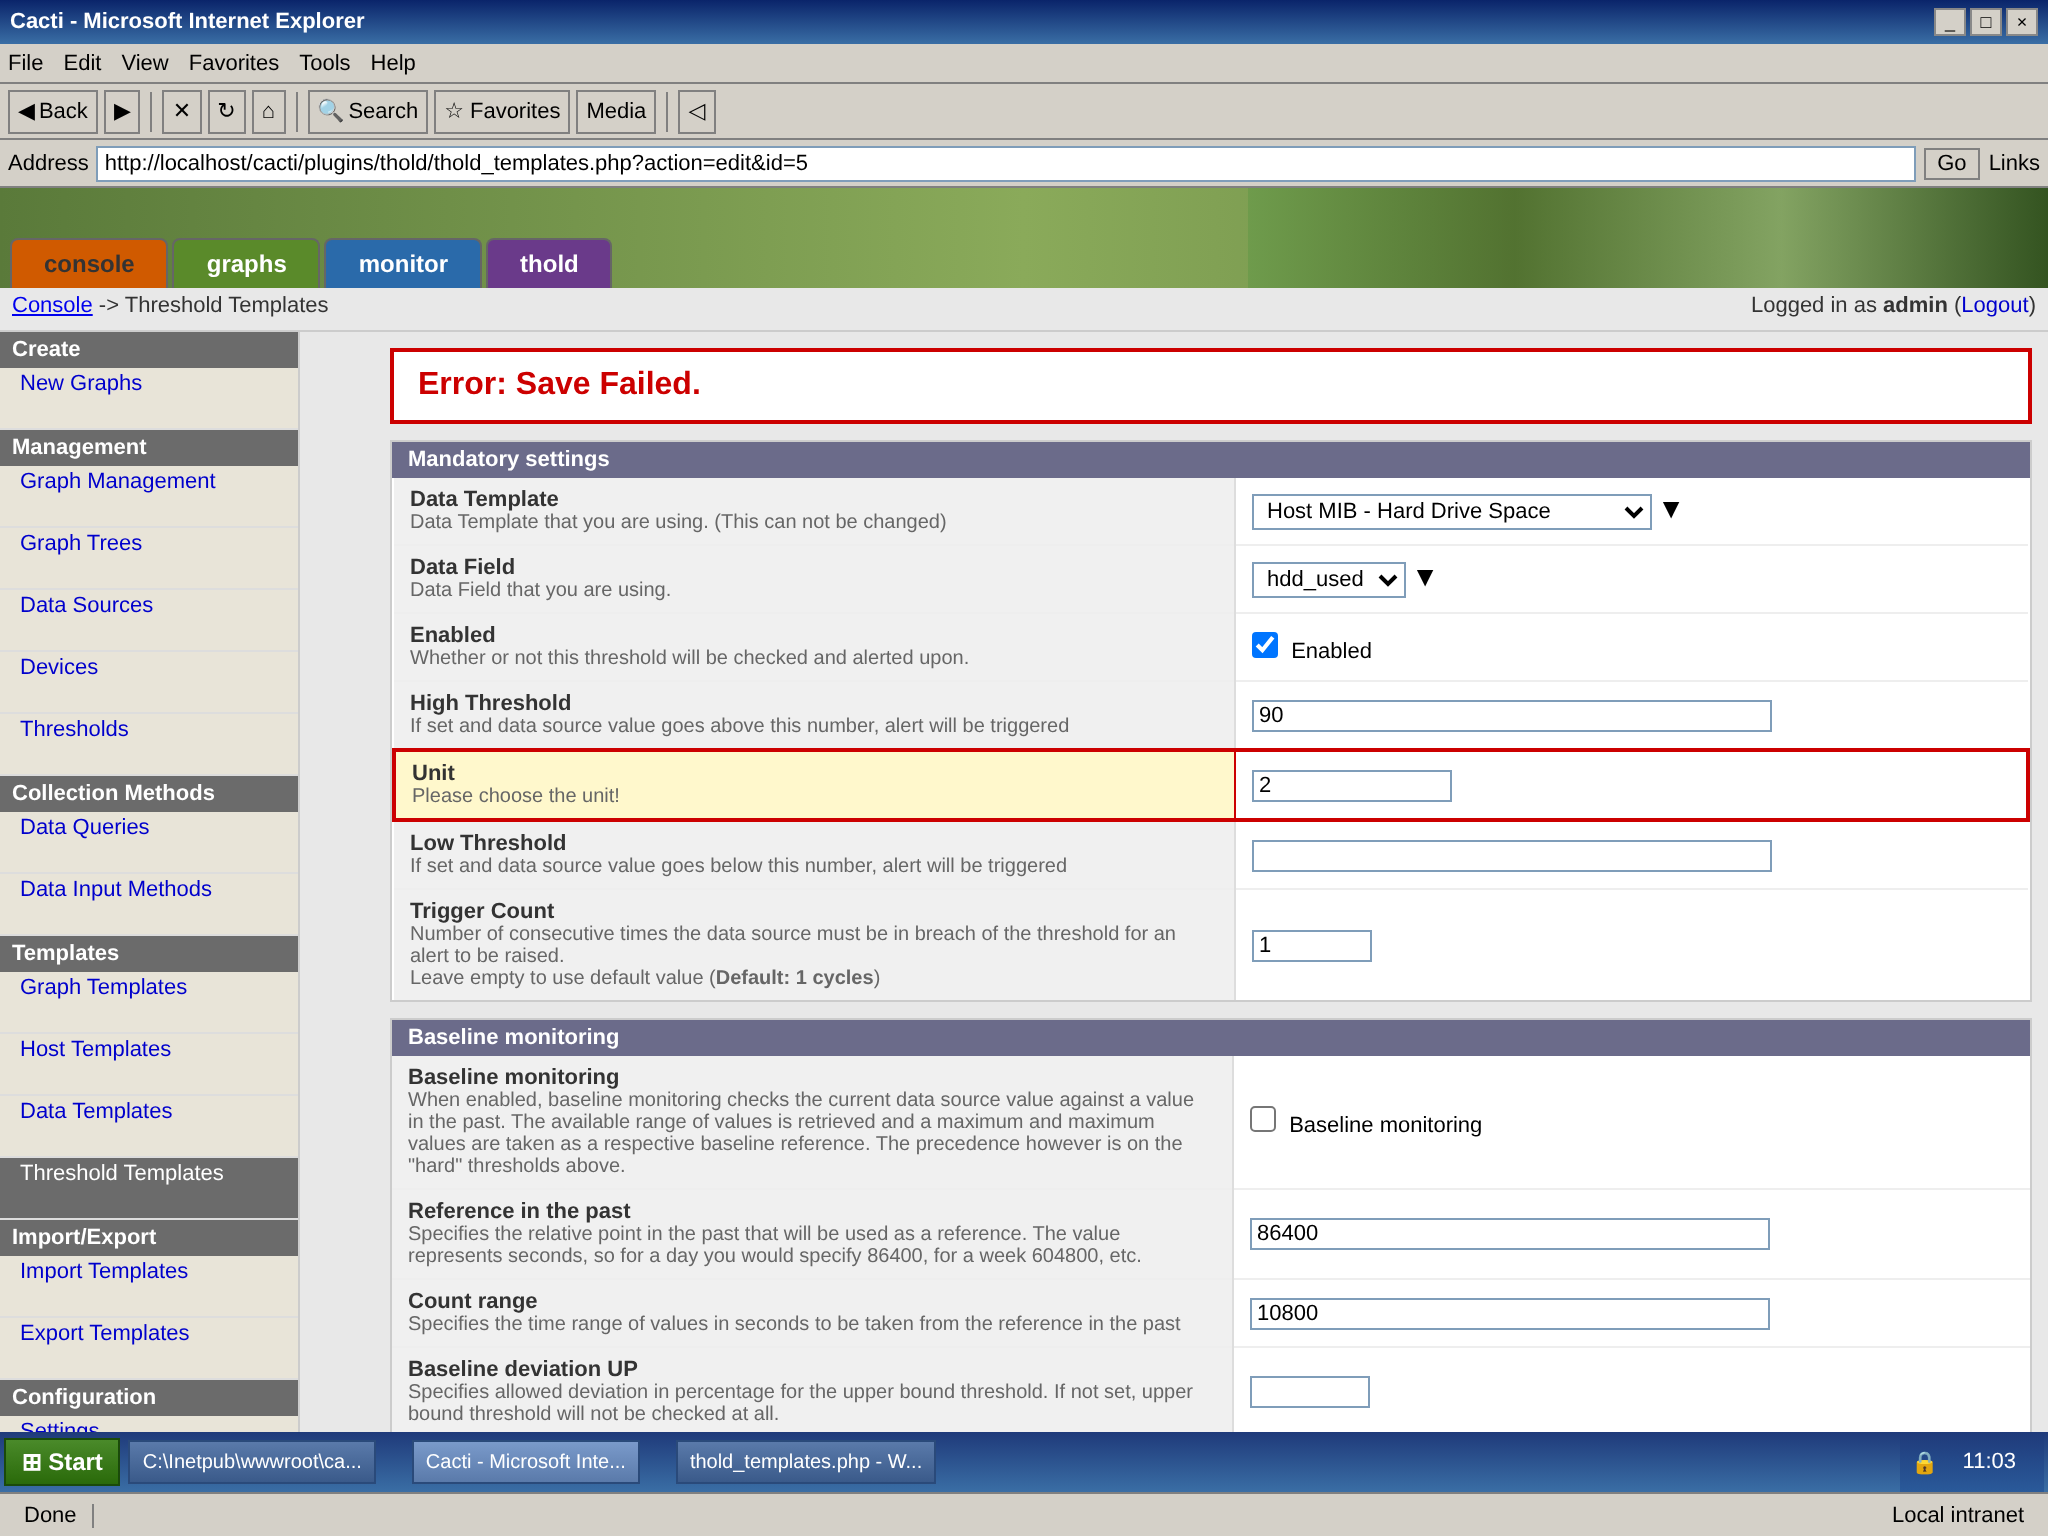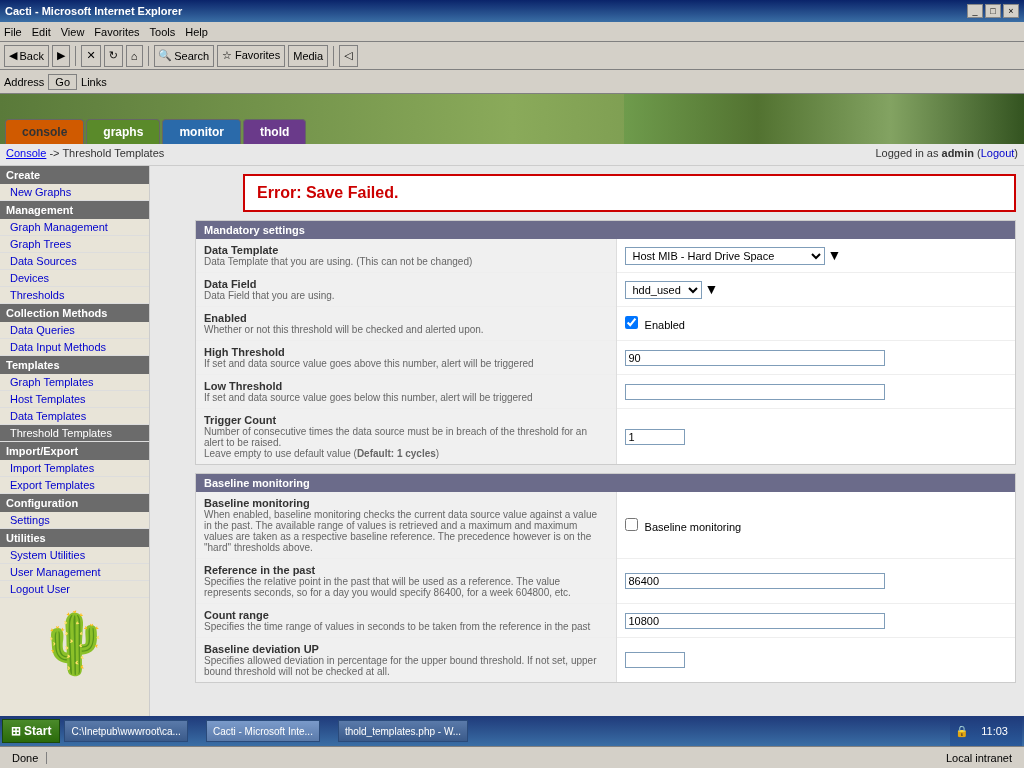--- a/index.html
+++ b/index.html
@@ -144,21 +144,21 @@
     }
     .sidebar-section-header {
       background: #6b6b6b;
       color: white;
       padding: 3px 6px;
       font-size: 11px;
       font-weight: bold;
       cursor: default;
     }
     .sidebar-item {
-      padding: 2px 6px 2px 10px;
+      padding: 2px 6px 16px 10px;
       font-size: 11px;
       color: #0000cc;
       cursor: pointer;
       border-bottom: 1px solid #ddd;
     }
     .sidebar-item.active {
       background: #6b6b6b;
       color: white;
     }
     .sidebar-cactus {
@@ -175,21 +175,20 @@
       padding: 8px;
       background: #e8e8e8;
     }
 
     
     .error-box {
       background: white;
       border: 2px solid #cc0000;
       padding: 8px 12px;
       margin-bottom: 8px;
-      margin-left: 48px;
     }
     .error-text { color: #cc0000; font-size: 16px; font-weight: bold; }
 
     
     .form-section {
       background: white;
       border: 1px solid #ccc;
       margin-bottom: 8px;
     }
     .form-section-header {
@@ -332,20 +331,21 @@
     </button>
   <button class="toolbar-btn">
       <span>Media</span>
     </button>
   <div class="toolbar-sep"></div>
   <button class="toolbar-btn">◁</button>
 </div>
 
 <div class="address-bar">
   <span class="address-label">Address</span>
+  <input class="address-input" type="text" value="http://localhost/cacti/plugins/thold/thold_templates.php?action=edit&amp;id=5" style="">
   <button class="address-go">Go</button>
   <span class="links-btn">Links</span>
 </div>
 
 <div class="app-header">
   <div class="app-header-bg"></div>
   <div class="nav-tabs">
     <div class="nav-tab console active">console</div>
     <div class="nav-tab graphs">graphs</div>
     <div class="nav-tab monitor">monitor</div>
@@ -455,20 +455,29 @@
         <tr class="form-row">
           <td class="form-label-cell">
             <div class="form-label-main">High Threshold</div>
             <div class="form-label-desc">If set and data source value goes above this number, alert will be triggered</div>
           </td>
           <td class="form-value-cell">
             <input type="text" value="90" style="width: 260px;">
           </td>
         </tr>
 
+        <tr class="form-row highlighted">
+          <td class="form-label-cell">
+            <div class="form-label-main">Unit</div>
+            <div class="form-label-desc">Please choose the unit!</div>
+          </td>
+          <td class="form-value-cell">
+            <input type="text" value="2" style="width: 100px;">
+          </td>
+        </tr>
 
         <tr class="form-row">
           <td class="form-label-cell">
             <div class="form-label-main">Low Threshold</div>
             <div class="form-label-desc">If set and data source value goes below this number, alert will be triggered</div>
           </td>
           <td class="form-value-cell">
             <input type="text" value="" style="width: 260px;">
           </td>
         </tr>

